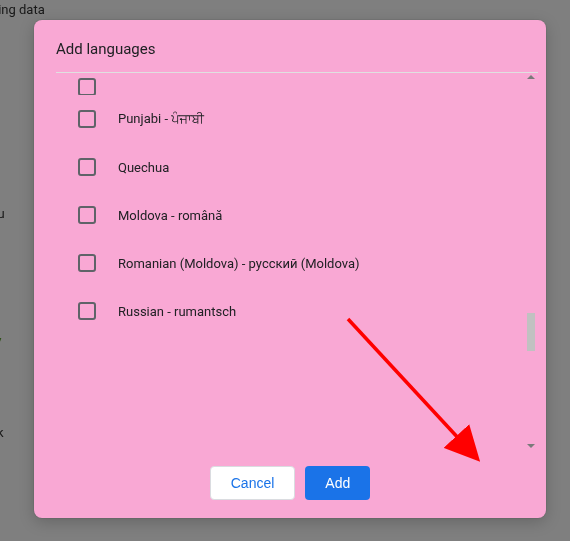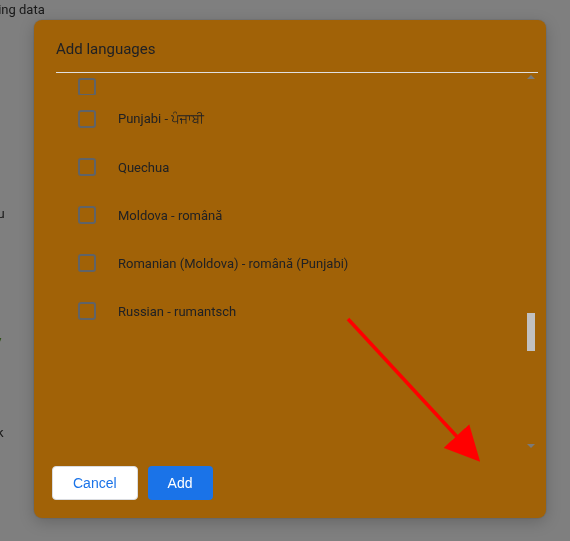--- a/index.html
+++ b/index.html
@@ -19,21 +19,21 @@
     }
     .bg-col { position: absolute; left: -30px; top: 0; width: 80px; }
     .bg-col .item { padding: 14px 6px; color: #333; font-size: 13px; }
     .bg-col .brave { color: #5aa02c; }
     .bg-col .add { color: #1a73e8; }
 
     .dialog {
       position: absolute;
       left: 34px; top: 20px;
       width: 512px; height: 498px;
-      background: #a16207;
+      background: #f9a8d4;
       border-radius: 8px;
       box-shadow: 0 4px 16px rgba(0,0,0,0.2), 0 0 0 1px rgba(0,0,0,0.05);
       display: flex; flex-direction: column;
     }
     .dialog-title {
       padding: 20px 22px 14px 22px;
       font-size: 15px; color: #202124;
     }
     .dialog-body {
       position: relative;
@@ -77,21 +77,21 @@
       content: ""; position: absolute; bottom: 0; right: 1px; width: 0; height: 0;
       border-left: 4px solid transparent; border-right: 4px solid transparent;
       border-top: 4px solid #7a7a7a;
     }
     .thumb {
       position: absolute; right: 1px; width: 8px;
       top: 238px; height: 38px;
       background: #c1c1c1; border-radius: 0;
     }
     .dialog-actions {
-      display: flex; gap: 10px; justify-content: flex-start;
+      display: flex; gap: 10px; justify-content: center;
       padding: 16px 18px 18px 18px;
     }
     .btn {
       height: 34px; padding: 0 20px;
       font-size: 14px; font-weight: 500;
       border-radius: 4px; cursor: pointer;
       display: flex; align-items: center; justify-content: center;
       border: none;
     }
     .btn-cancel {
@@ -171,21 +171,21 @@
         </span>
         <span class="lbl">Moldova - română</span>
       </div>
 
       <div class="row">
         <span class="cb">
           <svg width="18" height="18">
               <rect x="1" y="1" width="16" height="16" rx="2" fill="none" stroke="#5f6368" stroke-width="2"></rect>
             </svg>
         </span>
-        <span class="lbl">Romanian (Moldova) - română (Punjabi)</span>
+        <span class="lbl">Romanian (Moldova) - русский (Moldova)</span>
       </div>
 
       <div class="row">
         <span class="cb">
           <svg width="18" height="18">
               <rect x="1" y="1" width="16" height="16" rx="2" fill="none" stroke="#5f6368" stroke-width="2"></rect>
             </svg>
         </span>
         <span class="lbl">Russian - rumantsch</span>
       </div>

